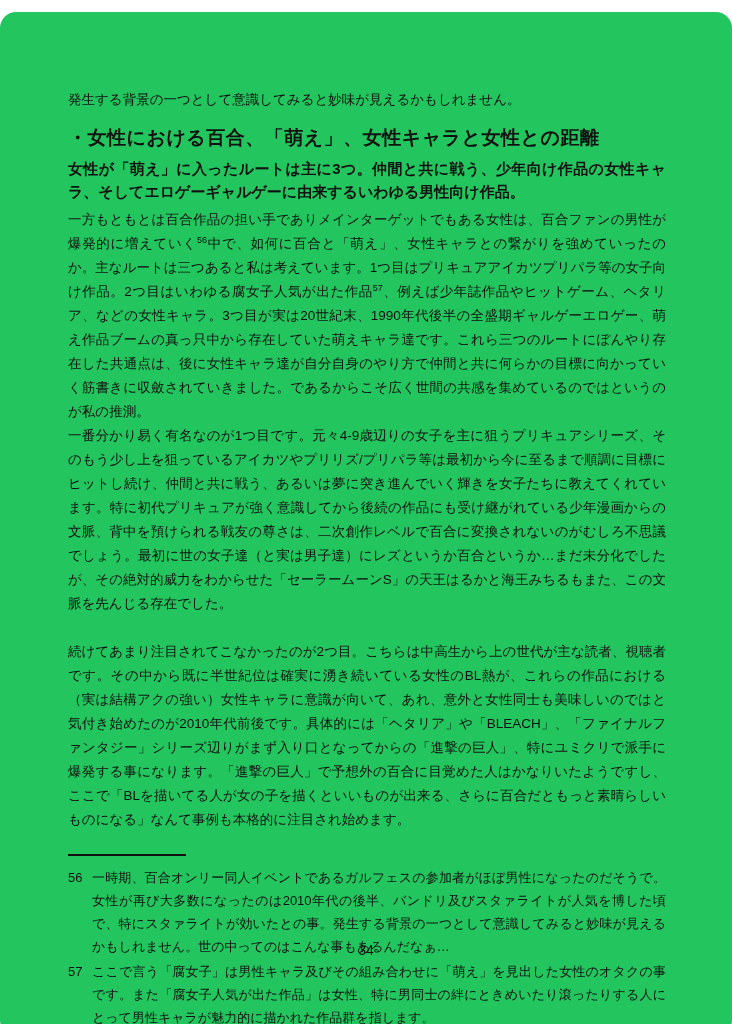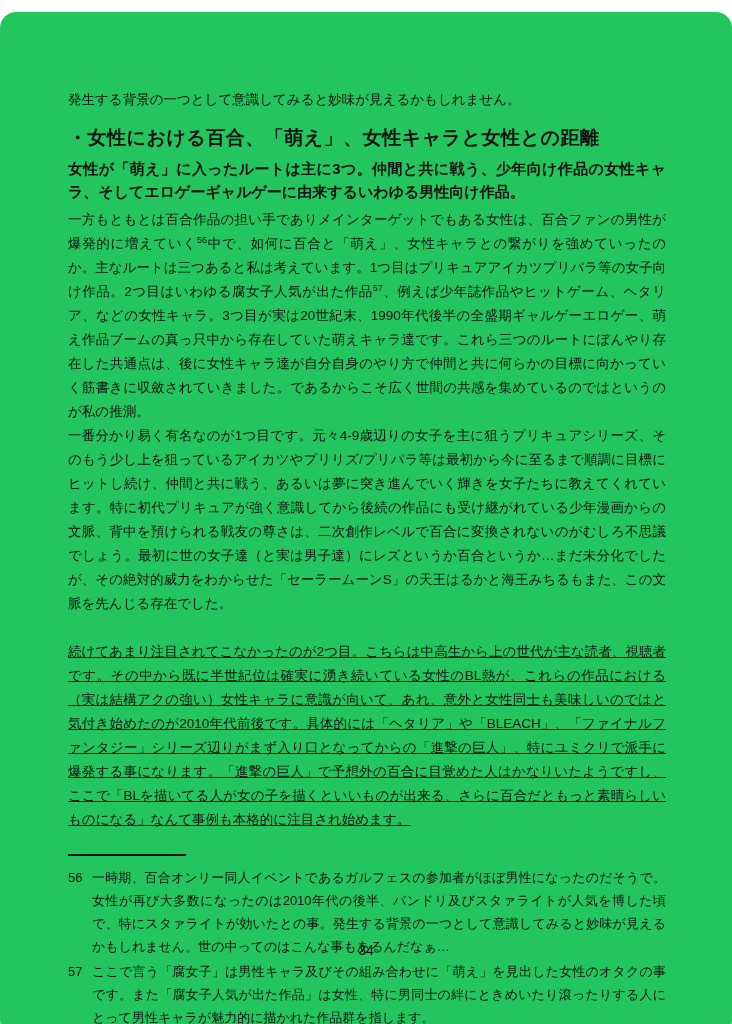--- a/index.html
+++ b/index.html
@@ -40,21 +40,20 @@
     text-align: justify;
   }
   .body-p {
     font-size: 13.5px;
     line-height: 24px;
     margin: 0;
     text-align: justify;
   }
   .body-p.spaced {
     margin-top: 24px;
-    text-decoration: underline;
   }
   sup.fnref {
     font-size: 9px;
     line-height: 0;
     vertical-align: super;
   }
   .footnote-sep {
     width: 118px;
     border: 0;
     border-top: 2px solid #111111;

